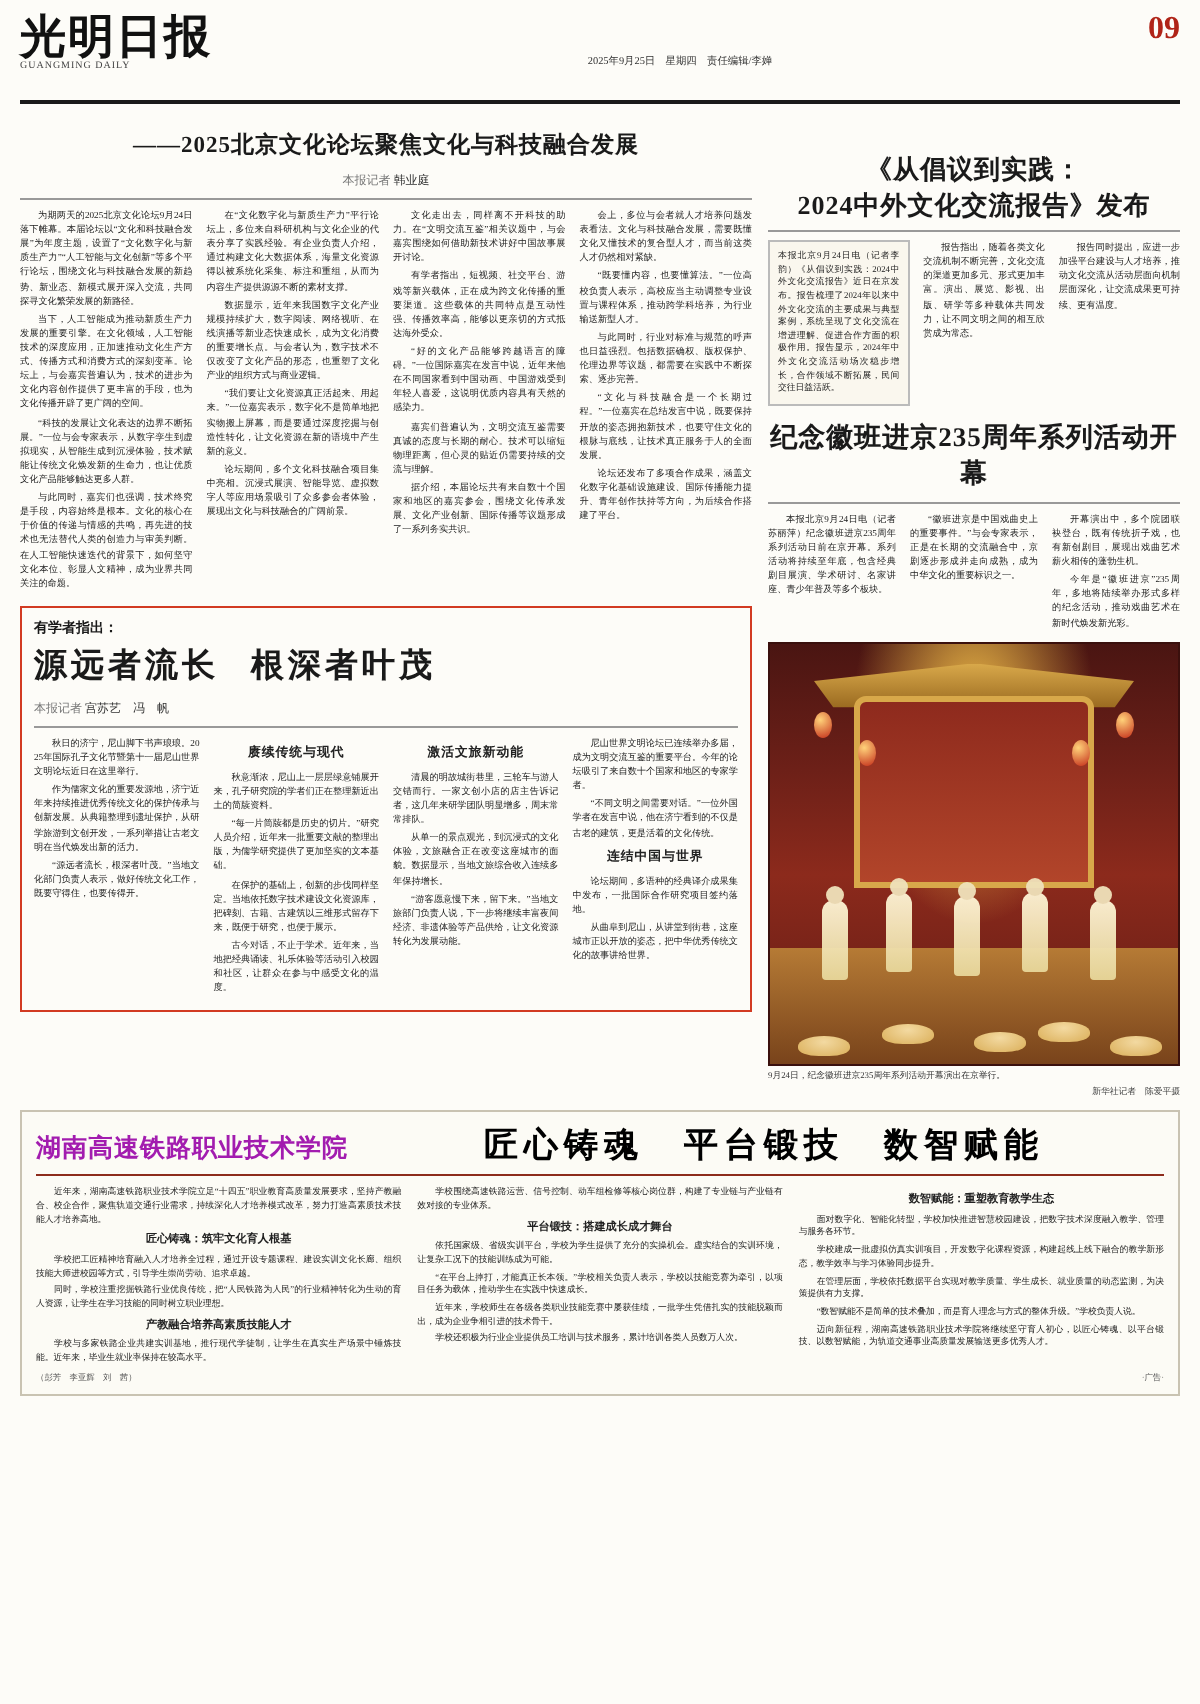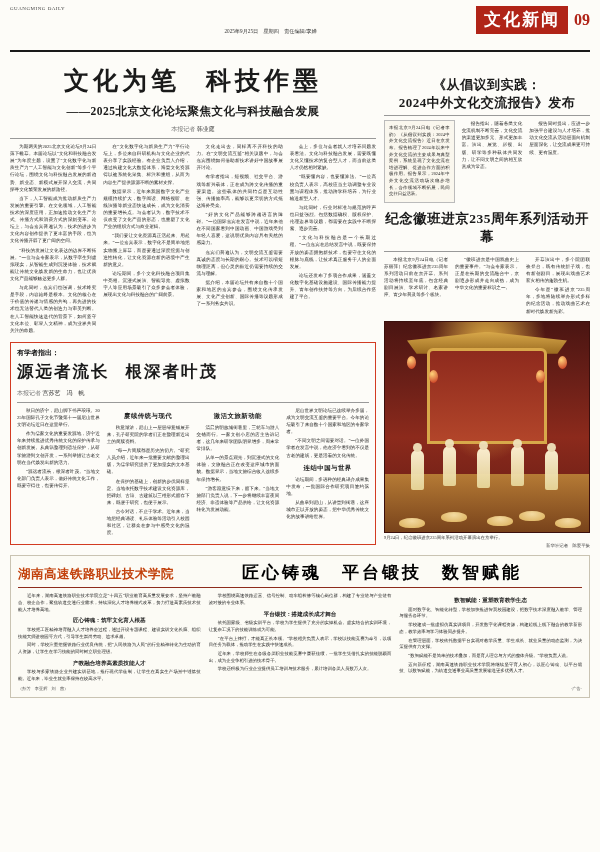--- a/index.html
+++ b/index.html
@@ -135,21 +135,21 @@
   .photo-credit { font-size: 4.4px; color: #444; text-align: right; margin-top: 2px; }
 
   
   .advert {
     border: 1px solid #c9c3b2; margin-top: 7px; padding: 5px 7px 6px 7px;
     background: #fcfbf5;
   }
   .advert-head {
     display: flex; align-items: baseline; gap: 8px; border-bottom: 1px solid #8d2c1c; padding-bottom: 3px;
   }
-  .advert-school { color: #c2410c; font-size: 12.5px; font-weight: bold; letter-spacing: 0.5px; }
+  .advert-school { color: #a21caf; font-size: 12.5px; font-weight: bold; letter-spacing: 0.5px; }
   .advert-slogan {
     flex: 1; text-align: center; font-size: 17px; font-weight: bold; letter-spacing: 3px; color: #000000;
   }
   .advert-slogan .gap { display:inline-block; width: 20px; }
   .advert-body { display: flex; gap: 8px; margin-top: 5px; }
   .advert-body > div { flex: 1; }
   .advert-body p {
     margin: 0 0 2px 0; font-size: 4.4px; line-height: 1.52; text-align: justify;
     text-indent: 9px; color: #222; word-break: break-all;
   }
@@ -158,39 +158,36 @@
   }
   .advert-foot { display:flex; justify-content: space-between; font-size: 4.2px; color:#555; margin-top: 2px; }
 </style>
 </head>
 <body>
 
 <div class="page">
 
   <div class="masthead">
     <div class="logo">
+      <span>光明日报</span>
       <span class="sub">GUANGMING DAILY</span>
     </div>
     <div class="masthead-center">
       <div>2025年9月25日　星期四　责任编辑/李婵</div>
     </div>
     <div class="masthead-right">
-      <div class="section-name">文化新闻</div>
       <div class="page-no">09</div>
     </div>
   </div>
 
   <div class="body-wrap">
 
     <div class="left-block">
 
       <div class="hl-a">
-        <div class="t1">
-          <span>文化为笔</span><span class="gap"></span><span>科技作墨</span>
-        </div>
         <div class="t2">——2025北京文化论坛聚焦文化与科技融合发展</div>
         <div class="byline">
           <span class="label">本报记者</span>
           <span>韩业庭</span>
         </div>
       </div>
       <div class="rule-thin"></div>
 
       <div class="cols4">
         <div class="tcol">

